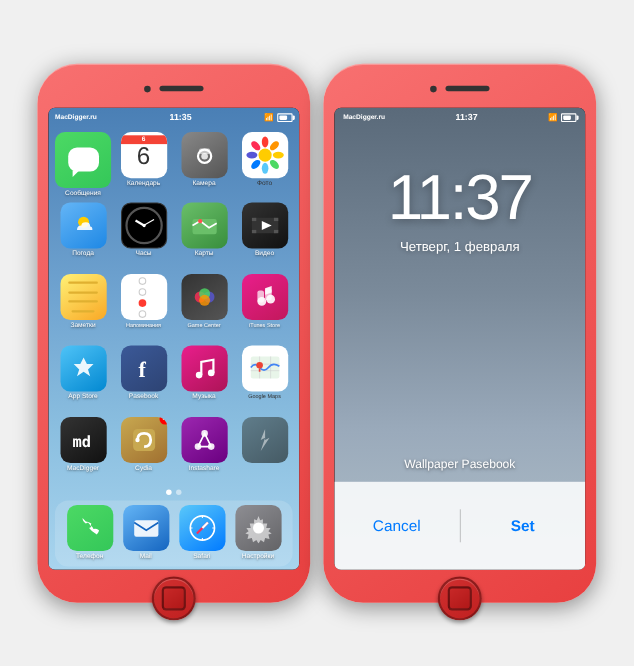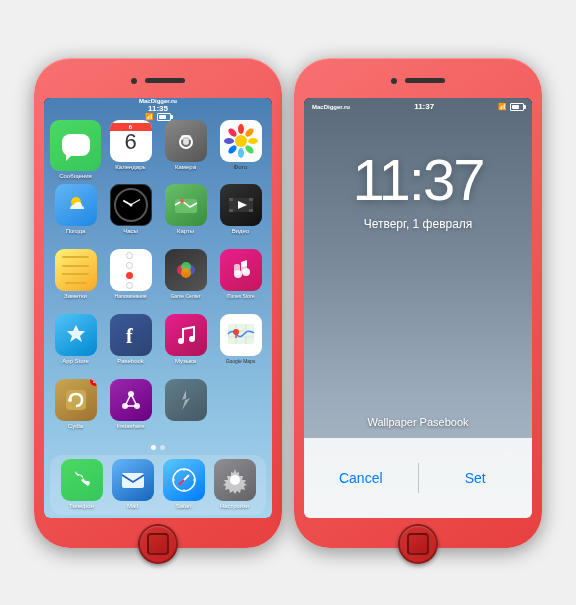--- a/index.html
+++ b/index.html
@@ -113,21 +113,20 @@
 
     .status-bar {
       height: 18px;
       display: flex;
       align-items: center;
       justify-content: space-between;
       padding: 0 6px;
       font-size: 7px;
       color: #fff;
       font-weight: 600;
-      flex-direction: column;
     }
     .status-left { display: flex; gap: 2px; align-items: center; }
     .status-right { display: flex; gap: 3px; align-items: center; }
     .battery-box {
       width: 14px; height: 8px; border: 1px solid #fff; border-radius: 1px;
       position: relative;
       display: flex; align-items: center; padding: 1px;
     }
     .battery-box::after { content:''; position:absolute; right:-3px; top:50%; transform:translateY(-50%); width:2px; height:4px; background:#fff; border-radius:0 1px 1px 0; }
     .battery-fill { height: 100%; width: 75%; background: #fff; border-radius: 1px; }
@@ -566,20 +565,28 @@
                 <path d="M19 3 L19 23" stroke="#ccc" stroke-width="0.5"></path>
                 <path d="M1 13 Q5 8 9 13 Q13 18 17 13 Q21 8 27 12" stroke="#4285f4" stroke-width="1.5" fill="none"></path>
                 <circle cx="9" cy="11" r="3" fill="#ea4335"></circle>
                 <path d="M9 14 L9 17" stroke="#ea4335" stroke-width="1.5"></path>
               </svg>
             </div>
             <span class="app-label" style="font-size:5px;color:#333;text-shadow:none;">Google Maps</span>
           </div>
 
           <div class="app-icon">
+            <div class="app-icon-img app-macdigger">
+              <svg viewBox="0 0 28 28" width="28" height="28">
+                <text x="4" y="20" font-size="14" fill="#fff" font-weight="bold" font-family="monospace">md</text>
+              </svg>
+            </div>
+            <span class="app-label">MacDigger</span>
+          </div>
+          <div class="app-icon">
             <div class="app-icon-img app-cydia" style="position:relative;">
               <svg viewBox="0 0 28 28" width="28" height="28">
                 <rect x="4" y="4" width="20" height="20" rx="4" fill="#c8a850"></rect>
                 <path d="M8 14 Q8 8 14 8 Q20 8 20 14 Q20 20 14 20" stroke="#fff" stroke-width="2.5" fill="none"></path>
                 <circle cx="8" cy="14" r="2" fill="#fff"></circle>
               </svg>
               <div class="badge">3</div>
             </div>
             <span class="app-label">Cydia</span>
           </div>
@@ -682,21 +689,21 @@
         </div>
 
         <div class="lock-time">11:37</div>
         <div class="lock-date">Четверг, 1 февраля</div>
 
         <div class="wallpaper-preview-label">Wallpaper Pasebook</div>
 
         <div class="lock-buttons">
           <button class="lock-btn">Cancel</button>
           <div class="lock-btn-divider"></div>
-          <button class="lock-btn" style="font-weight:400;">Set</button>
+          <button class="lock-btn" style="font-weight:700;">Set</button>
         </div>
       </div>
     </div>
     <div class="home-btn-area">
       <div class="home-btn">
         <div class="home-btn-inner"></div>
       </div>
     </div>
   </div>
 </div>

